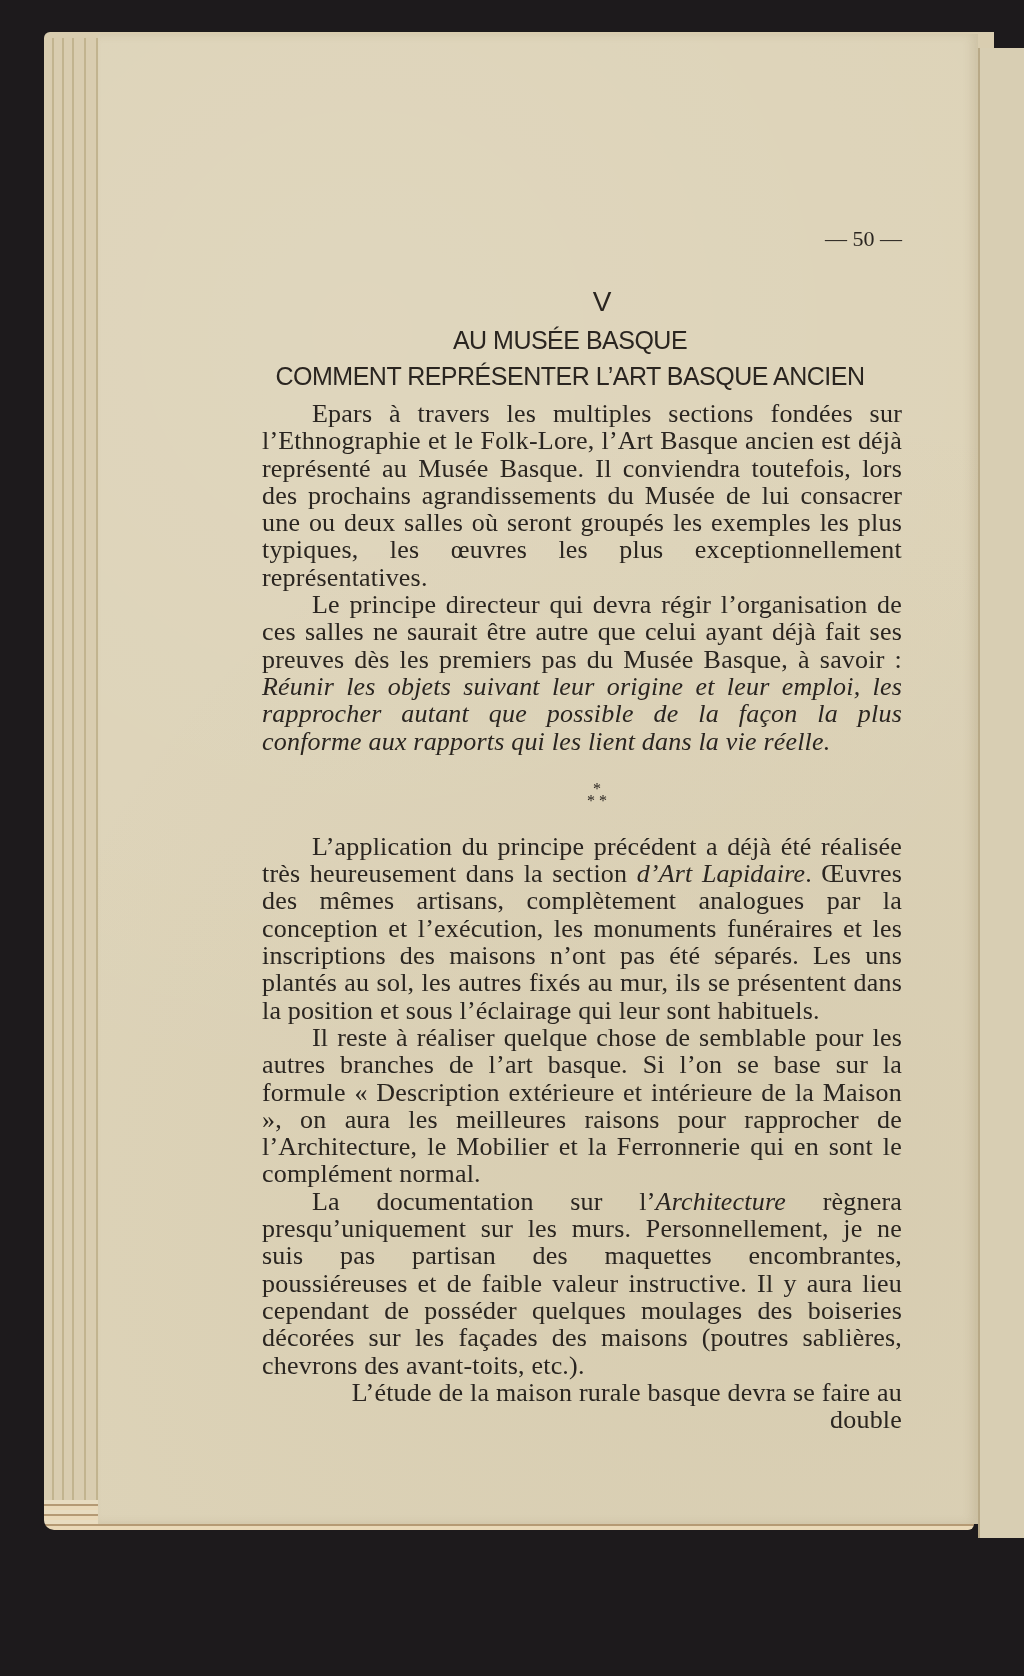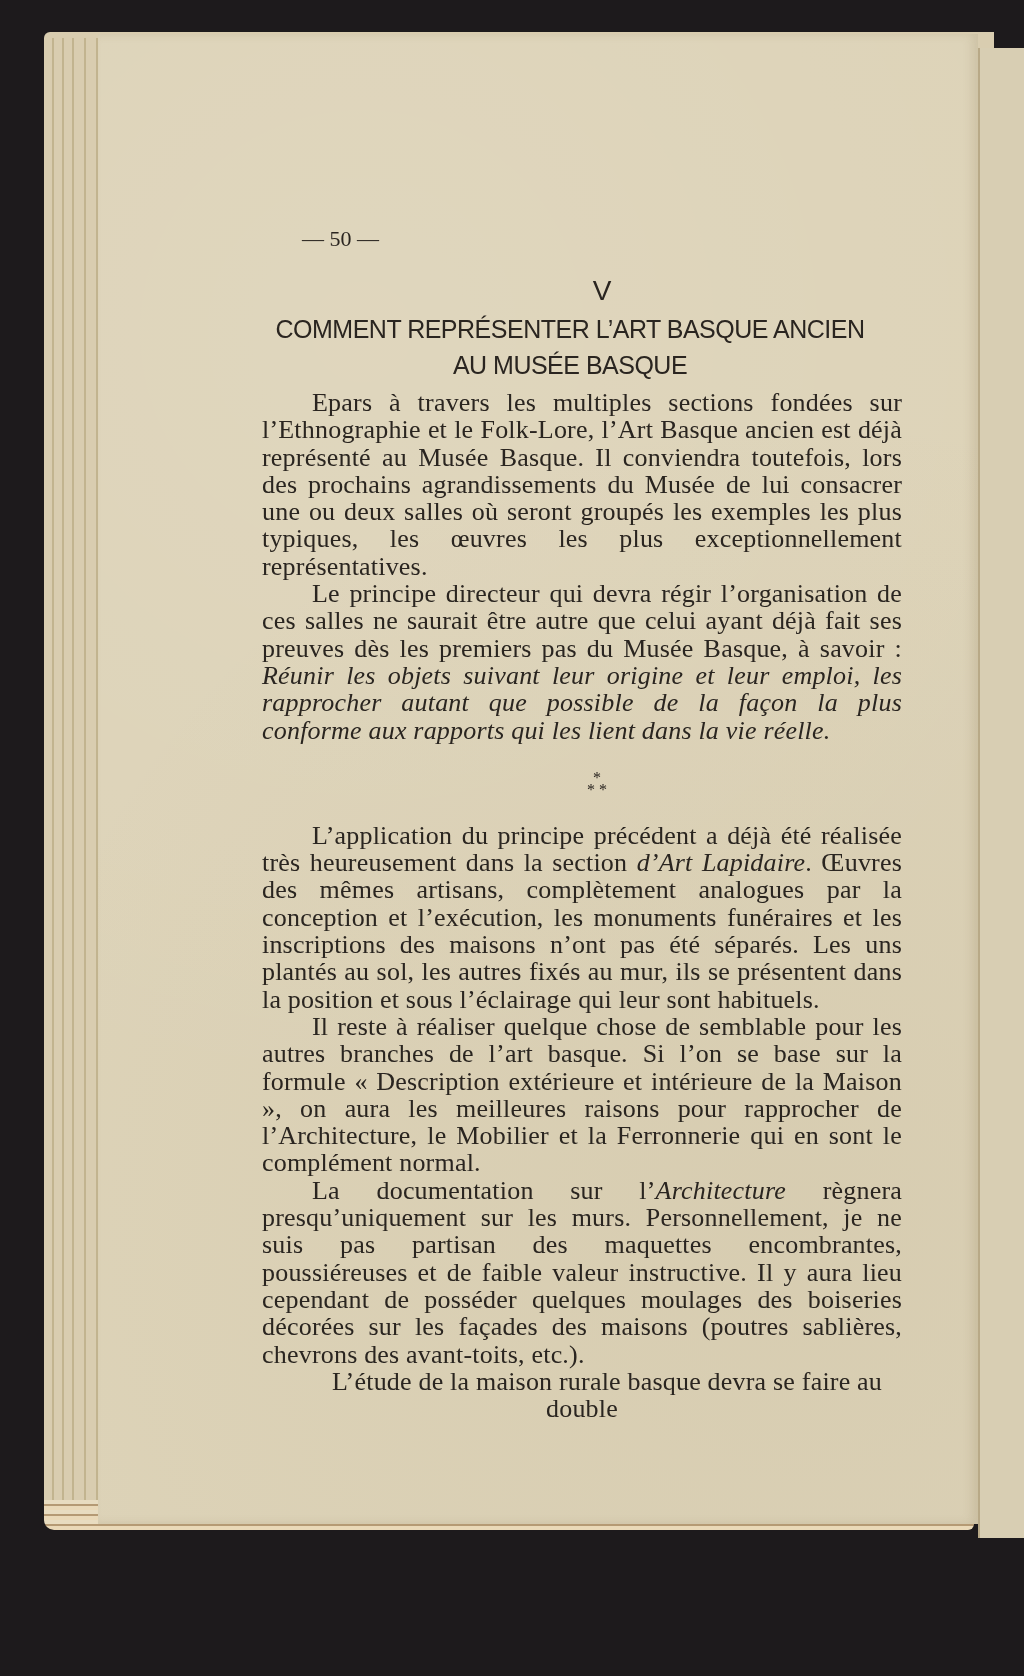--- a/index.html
+++ b/index.html
@@ -33,21 +33,21 @@
   .bottom-edges {
     position: absolute; left: 44px; top: 1500px; width: 930px; height: 30px;
     background: repeating-linear-gradient(180deg, #e8dcc0 0 4px, #b59a74 4px 6px, #ead9b8 6px 10px);
     border-radius: 0 0 6px 10px;
   }
   .text-block {
     position: absolute; left: 262px; top: 226px; width: 640px;
     color: #2a2520;
   }
   .page-number {
-    text-align: left; font-size: 22px; margin-left: 0; margin-bottom: 23px;
+    text-align: right; font-size: 22px; margin-left: 0; margin-bottom: 34px;
     padding-left: 40px;
   }
   .chapter-num {
     text-align: center; font-size: 28px; font-family: "Liberation Sans", "DejaVu Sans", sans-serif;
     margin-bottom: 4px; padding-left: 40px;
   }
   .chapter-title {
     text-align: center; font-family: "Liberation Sans", "DejaVu Sans", sans-serif;
     font-size: 25px; line-height: 36px; letter-spacing: -0.5px;
     margin-left: -22px; width: 660px;
@@ -76,29 +76,29 @@
   <div class="edge" style="left:52px"></div>
 </div>
 <div class="bottom-edges"></div>
 <div class="page"></div>
 <div class="next-page"></div>
 
 <div class="text-block">
   <div class="page-number">— 50 —</div>
   <div class="chapter-num">V</div>
   <div class="chapter-title">
+    <div>AU MUSÉE BASQUE</div>
     <div>COMMENT REPRÉSENTER L’ART BASQUE ANCIEN</div>
-    <div>AU MUSÉE BASQUE</div>
   </div>
 
   <p class="para first"><span class="indent"></span><span>Epars à travers les multiples sections fondées sur l’Ethnographie et le Folk-Lore, l’Art Basque ancien est déjà représenté au Musée Basque. Il conviendra toutefois, lors des prochains agrandissements du Musée de lui consacrer une ou deux salles où seront groupés les exemples les plus typiques, les œuvres les plus exceptionnellement représentatives.</span></p>
   <p class="para"><span class="indent"></span><span>Le principe directeur qui devra régir l’organisation de ces salles ne saurait être autre que celui ayant déjà fait ses preuves dès les premiers pas du Musée Basque, à savoir : </span><em>Réunir les objets suivant leur origine et leur emploi, les rapprocher autant que possible de la façon la plus conforme aux rapports qui les lient dans la vie réelle.</em></p>
 
   <div class="asterism">
     <span class="row1">*</span>
     <span>* *</span>
   </div>
 
   <p class="para"><span class="indent"></span><span>L’application du principe précédent a déjà été réalisée très heureusement dans la section </span><em>d’Art Lapidaire</em><span>. Œuvres des mêmes artisans, complètement analogues par la conception et l’exécution, les monuments funéraires et les inscriptions des maisons n’ont pas été séparés. Les uns plantés au sol, les autres fixés au mur, ils se présentent dans la position et sous l’éclairage qui leur sont habituels.</span></p>
   <p class="para"><span class="indent"></span><span>Il reste à réaliser quelque chose de semblable pour les autres branches de l’art basque. Si l’on se base sur la formule « Description extérieure et intérieure de la Maison », on aura les meilleures raisons pour rapprocher de l’Architecture, le Mobilier et la Ferronnerie qui en sont le complément normal.</span></p>
   <p class="para"><span class="indent"></span><span>La documentation sur l’</span><em>Architecture</em><span> règnera presqu’uniquement sur les murs. Personnellement, je ne suis pas partisan des maquettes encombrantes, poussiéreuses et de faible valeur instructive. Il y aura lieu cependant de posséder quelques moulages des boiseries décorées sur les façades des maisons (poutres sablières, chevrons des avant-toits, etc.).</span></p>
-  <p class="para" style="text-align:center"><span class="indent"></span><span>L’étude de la maison rurale basque devra se faire au double</span></p>
+  <p class="para" style="text-align:right"><span class="indent"></span><span>L’étude de la maison rurale basque devra se faire au double</span></p>
 </div>
 
 </body></html>

